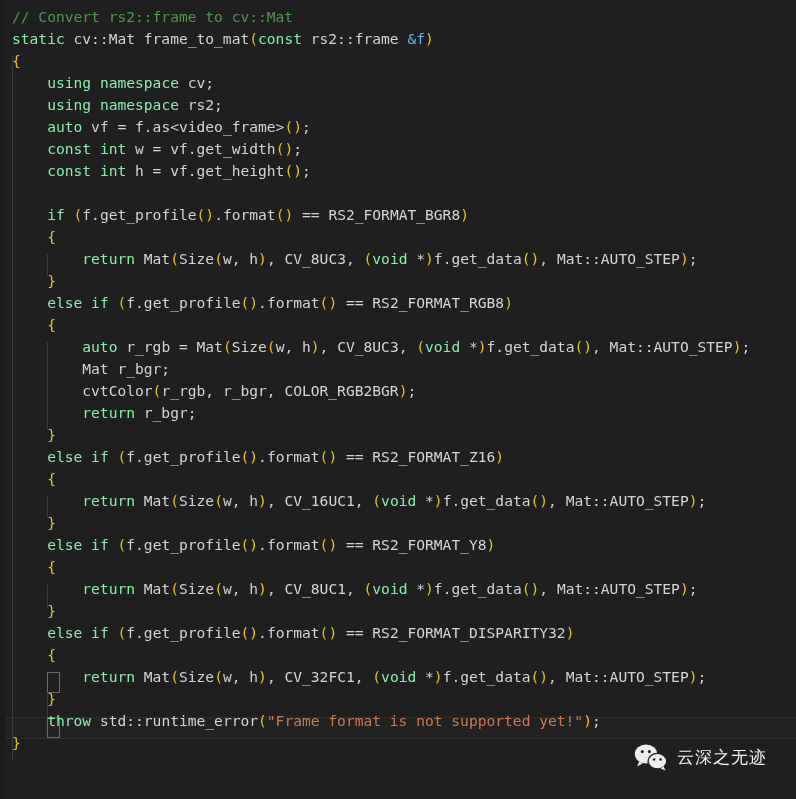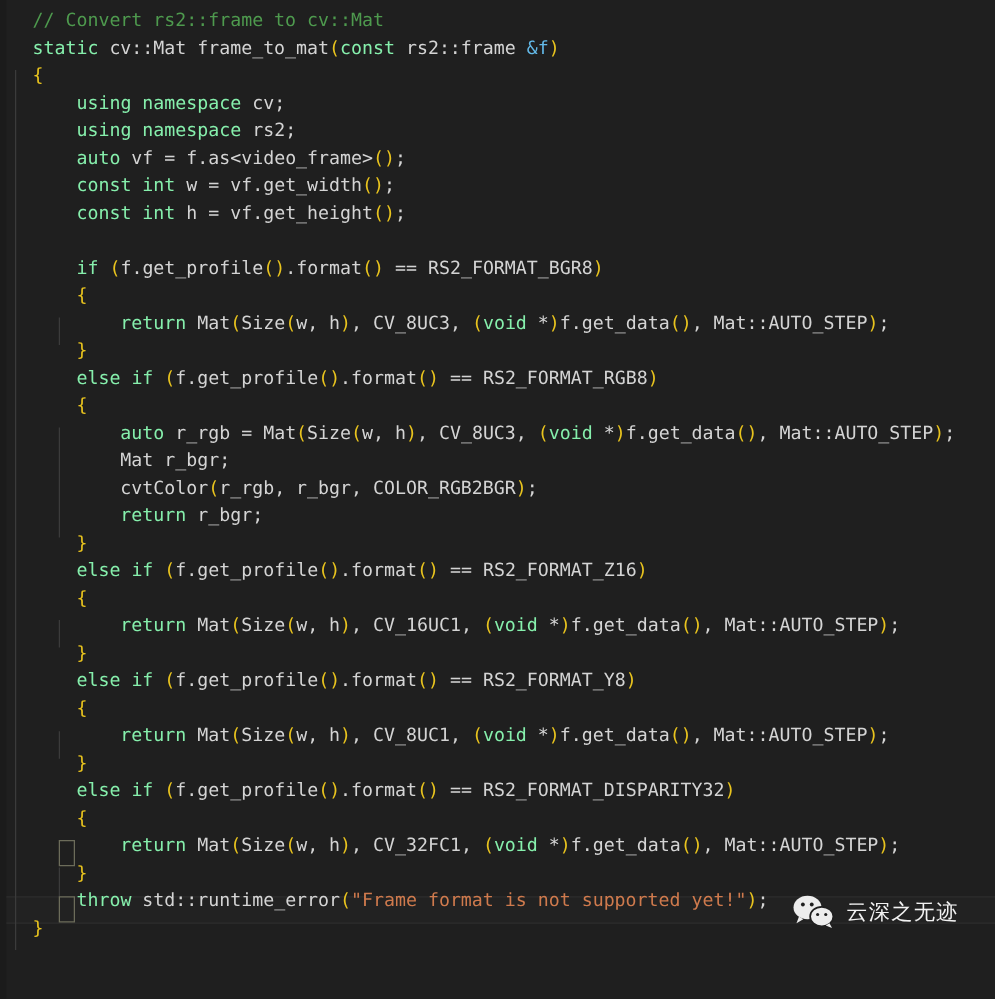--- a/index.html
+++ b/index.html
@@ -74,36 +74,36 @@
     font-size: 14.6px;
     line-height: 22px;
     white-space: pre;
     color: #d4d4d4;
     letter-spacing: 0px;
     tab-size: 4;
   }
   #code .ln {
     display: block;
     height: 22px;
-    padding-left: 26px;
+    padding-left: 12px;
   }
 
   
   .cm { color: #4e9a4e; }            
   .kw { color: #86efac; }            
   .id { color: #d4d4d4; }            
   .pn { color: #e8c31e; }            
   .st { color: #cf7a4d; }            
   .vr { color: #63b9e8; }            
 
   
   #watermark {
     position: absolute;
     left: 634px;
-    top: 716px;
+    top: 744px;
     display: flex;
     align-items: center;
     gap: 9px;
     z-index: 10;
   }
   #watermark .wm-text {
     color: #f2f2f2;
     font-family: "DejaVu Sans", "Liberation Sans", sans-serif;
     font-size: 17px;
     letter-spacing: 1px;

